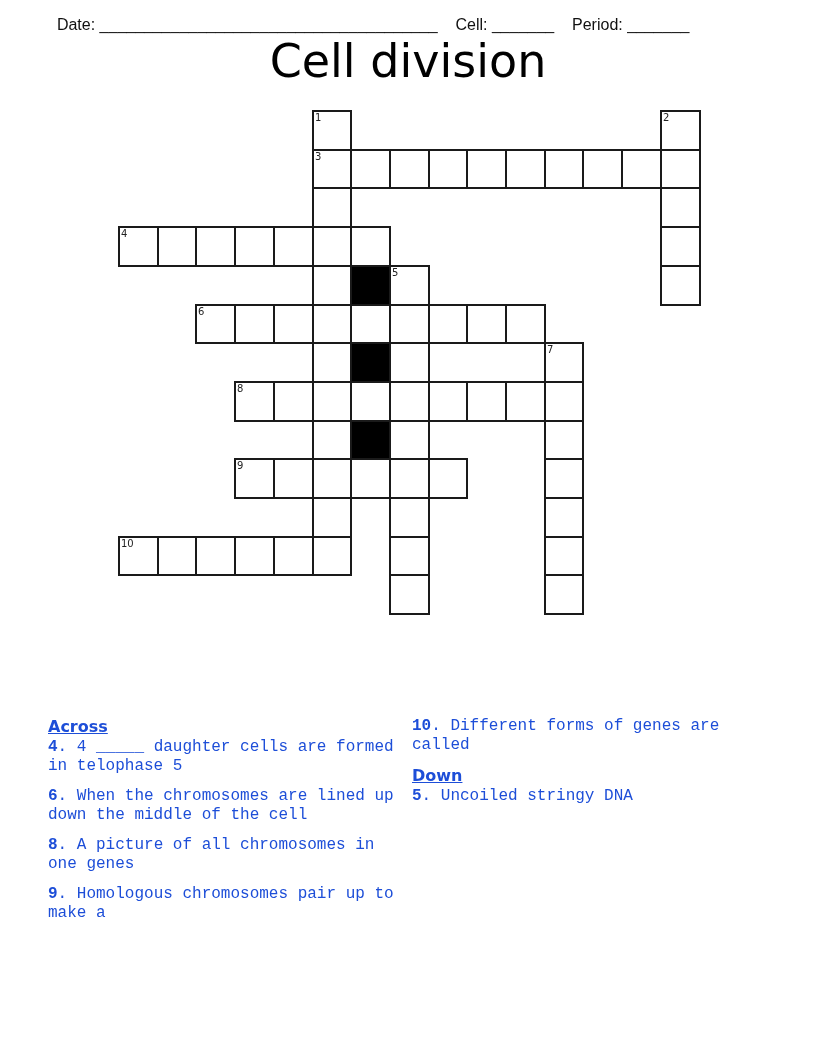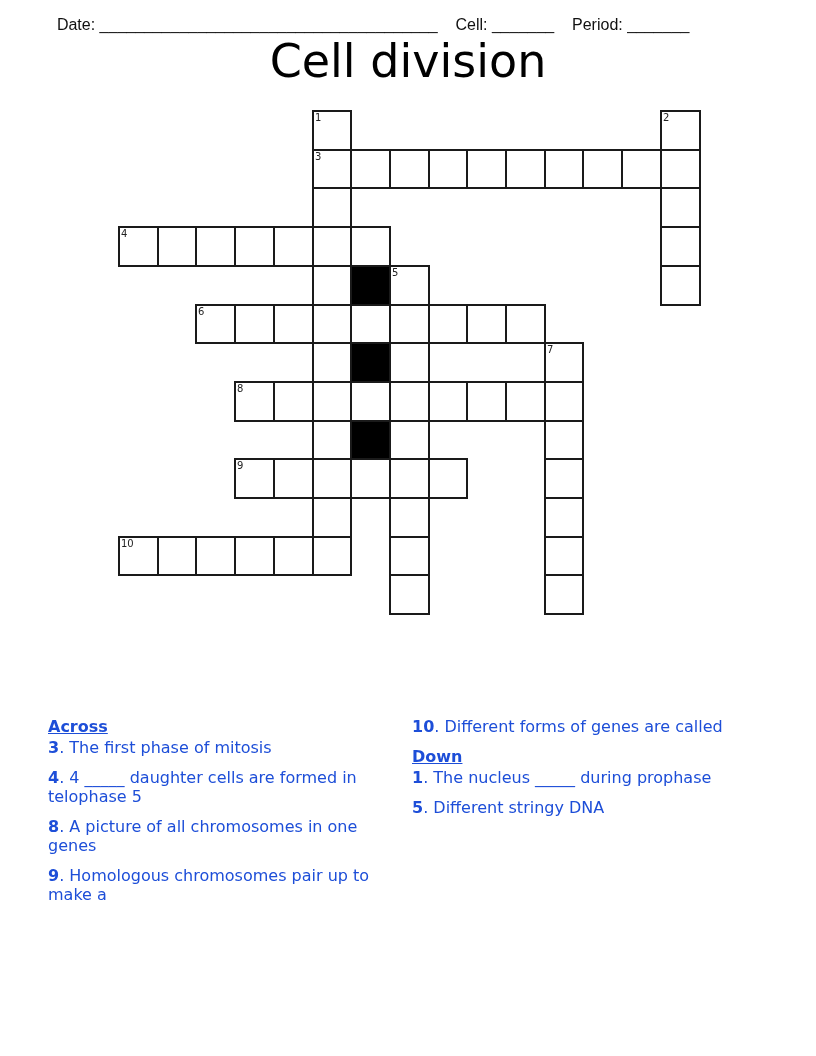--- a/index.html
+++ b/index.html
@@ -68,20 +68,21 @@
     }
     .clues.left { left: 48px; top: 703px; width: 350px; }
     .clues.right { left: 412px; top: 703px; width: 350px; }
     .clue-heading {
       font-weight: bold;
       text-decoration: underline;
       margin: 0 0 2px 0;
     }
     .clue {
       margin: 0 0 11px 0;
+      font-family: Liberation Mono, monospace;
     }
     .clue .cnum { font-weight: bold; }
   </style>
 </head>
 <body>
 
 <div class="header-line">
   <span>Date: ______________________________________</span><span>    </span><span>Cell: _______</span><span>    </span><span>Period: _______</span>
 </div>
 
@@ -177,24 +178,23 @@
     <div class="cell" style="left: 273px; top: 536px; width: 41px; height: 40px;"></div>
     <div class="cell" style="left: 312px; top: 536px; width: 40px; height: 40px;"></div>
     <div class="cell" style="left: 389px; top: 536px; width: 41px; height: 40px;"></div>
     <div class="cell" style="left: 544px; top: 536px; width: 40px; height: 40px;"></div>
     <div class="cell" style="left: 389px; top: 574px; width: 41px; height: 41px;"></div>
     <div class="cell" style="left: 544px; top: 574px; width: 40px; height: 41px;"></div>
   </div>
 
 <div class="clues left">
   <div class="clue-heading">Across</div>
-  <div class="clue"><span class="cnum">3</span>. <span>The first phase of mitosis</span></div>
   <div class="clue"><span class="cnum">4</span>. <span>4 _____ daughter cells are formed in telophase 5</span></div>
+  <div class="clue"><span class="cnum">6</span>. <span>When the chromosomes are lined up down the middle of the cell</span></div>
   <div class="clue"><span class="cnum">8</span>. <span>A picture of all chromosomes in one genes</span></div>
   <div class="clue"><span class="cnum">9</span>. <span>Homologous chromosomes pair up to make a</span></div>
 </div>
 
 <div class="clues right">
   <div class="clue"><span class="cnum">10</span>. <span>Different forms of genes are called</span></div>
   <div class="clue-heading">Down</div>
-  <div class="clue"><span class="cnum">1</span>. <span>The nucleus _____ during prophase</span></div>
-  <div class="clue"><span class="cnum">5</span>. <span>Different stringy DNA</span></div>
+  <div class="clue"><span class="cnum">5</span>. <span>Uncoiled stringy DNA</span></div>
 </div>
 
 </body></html>

